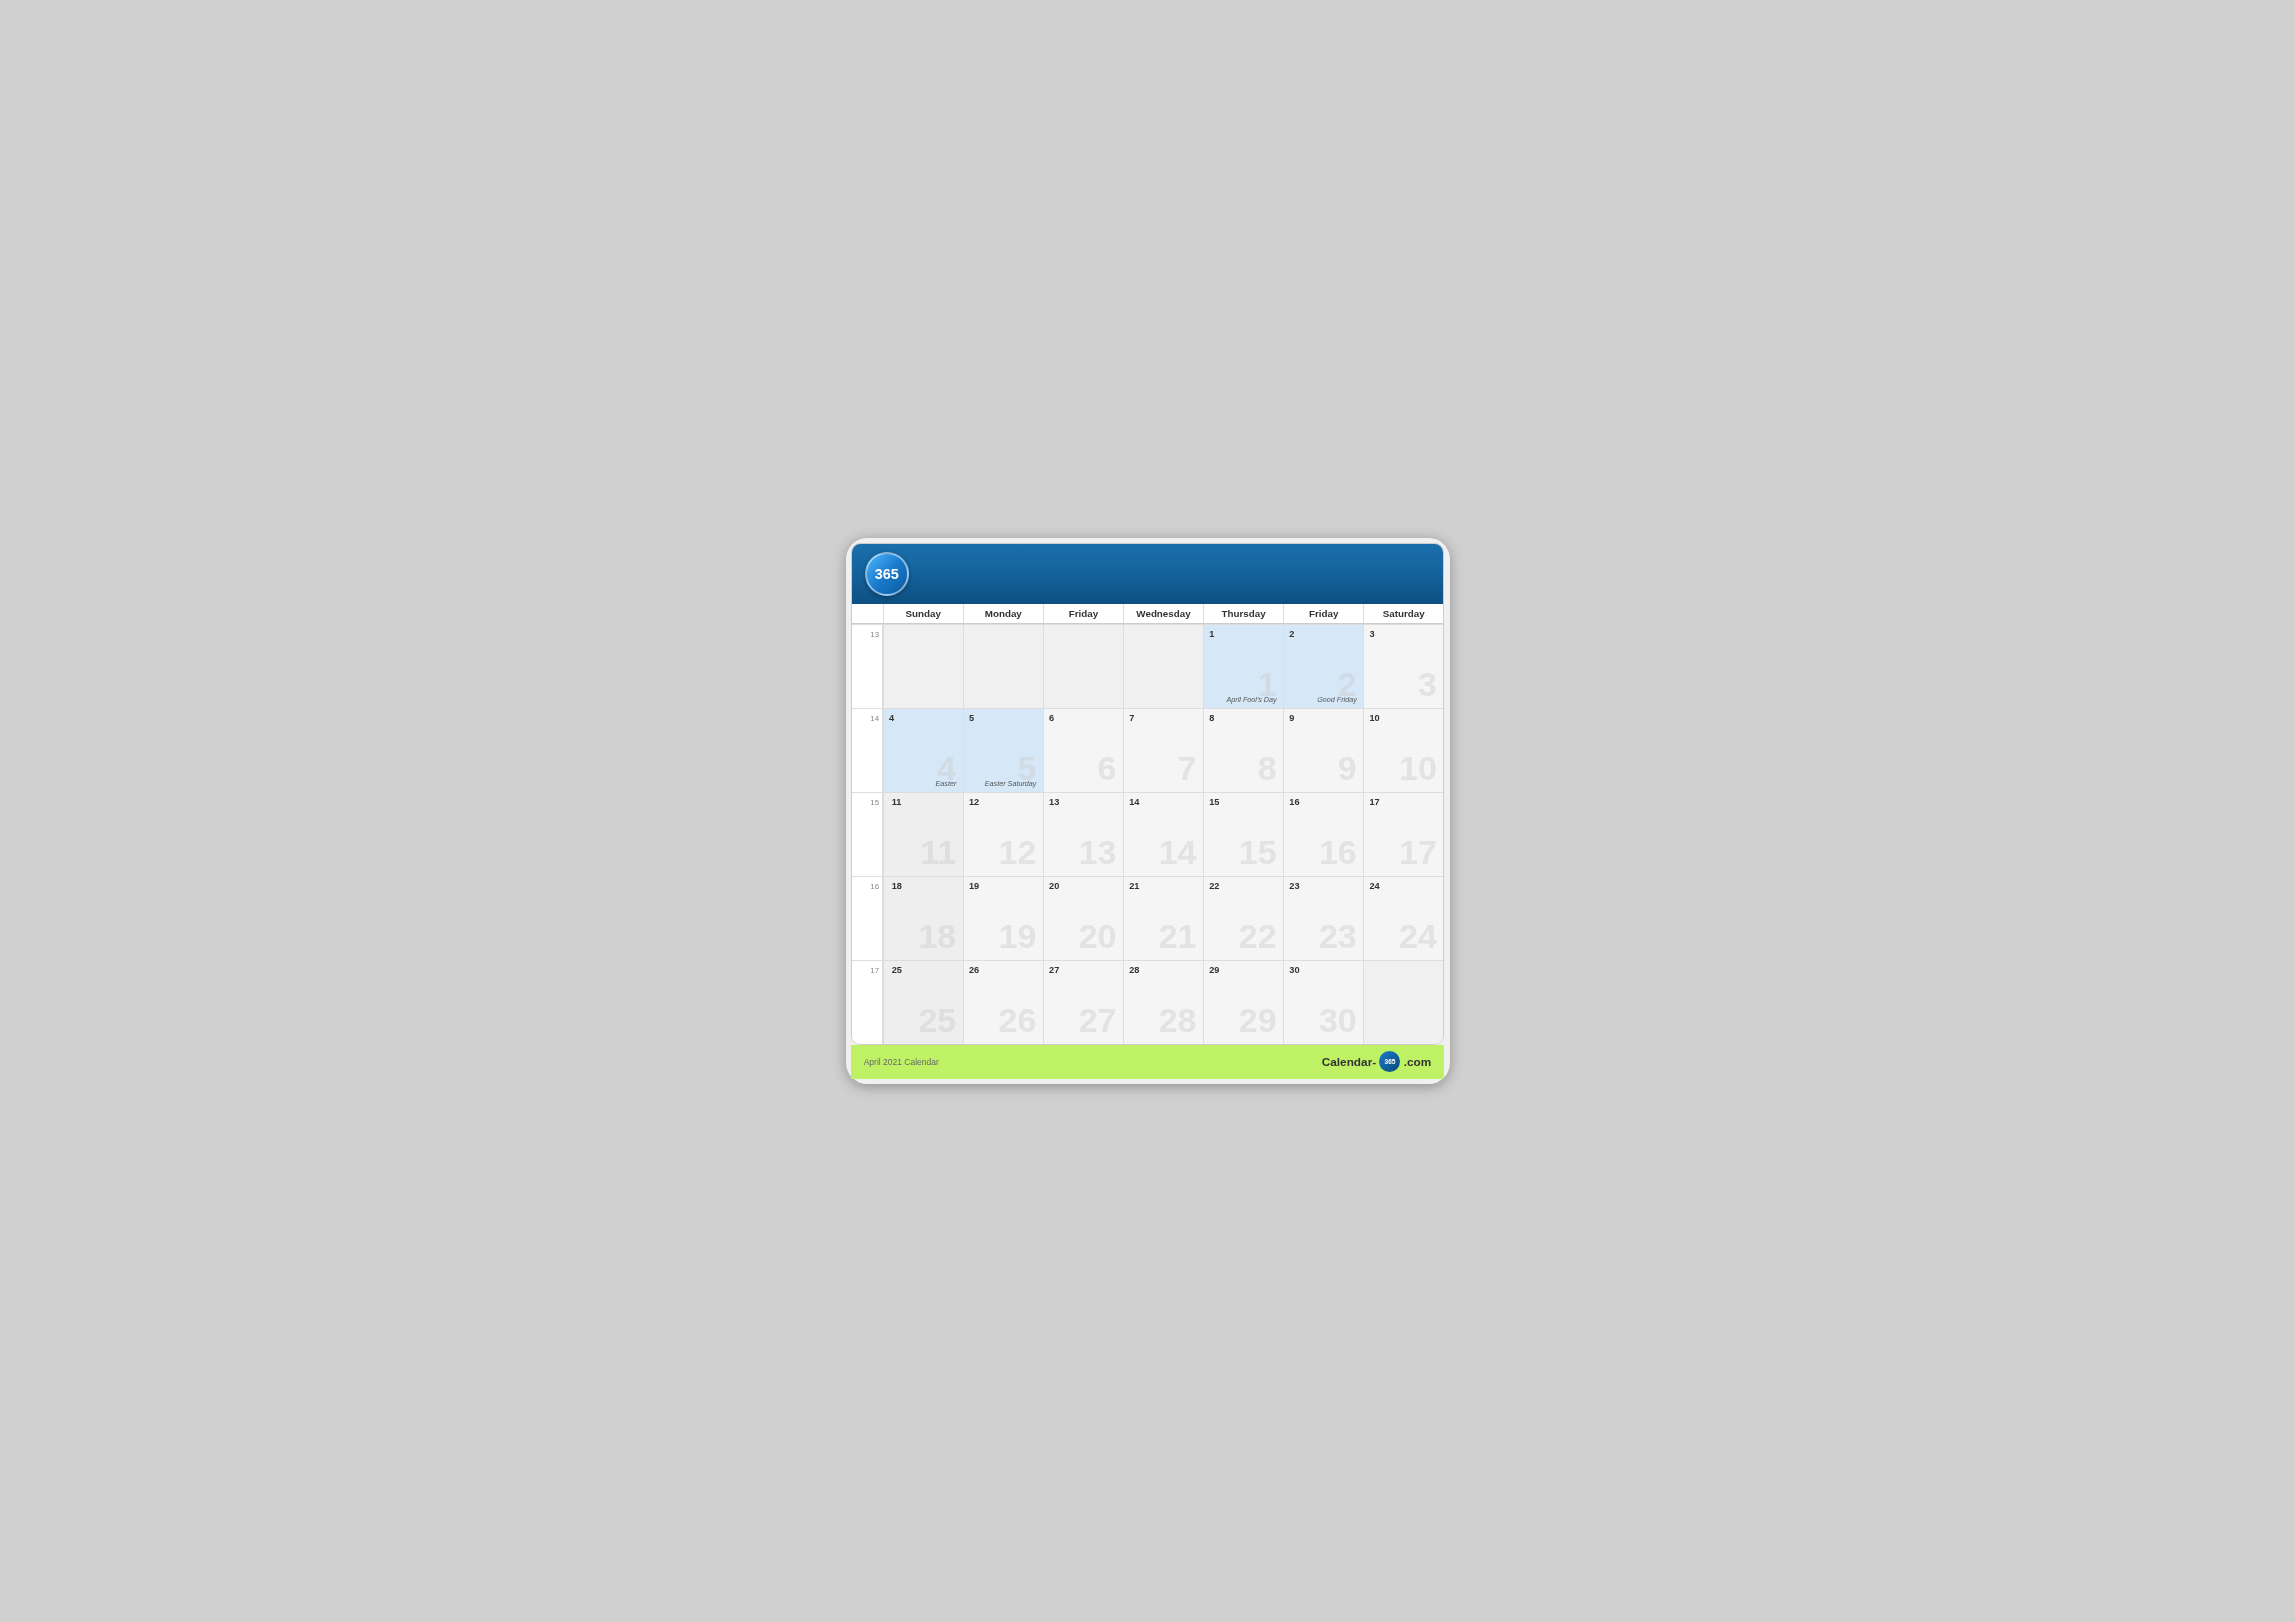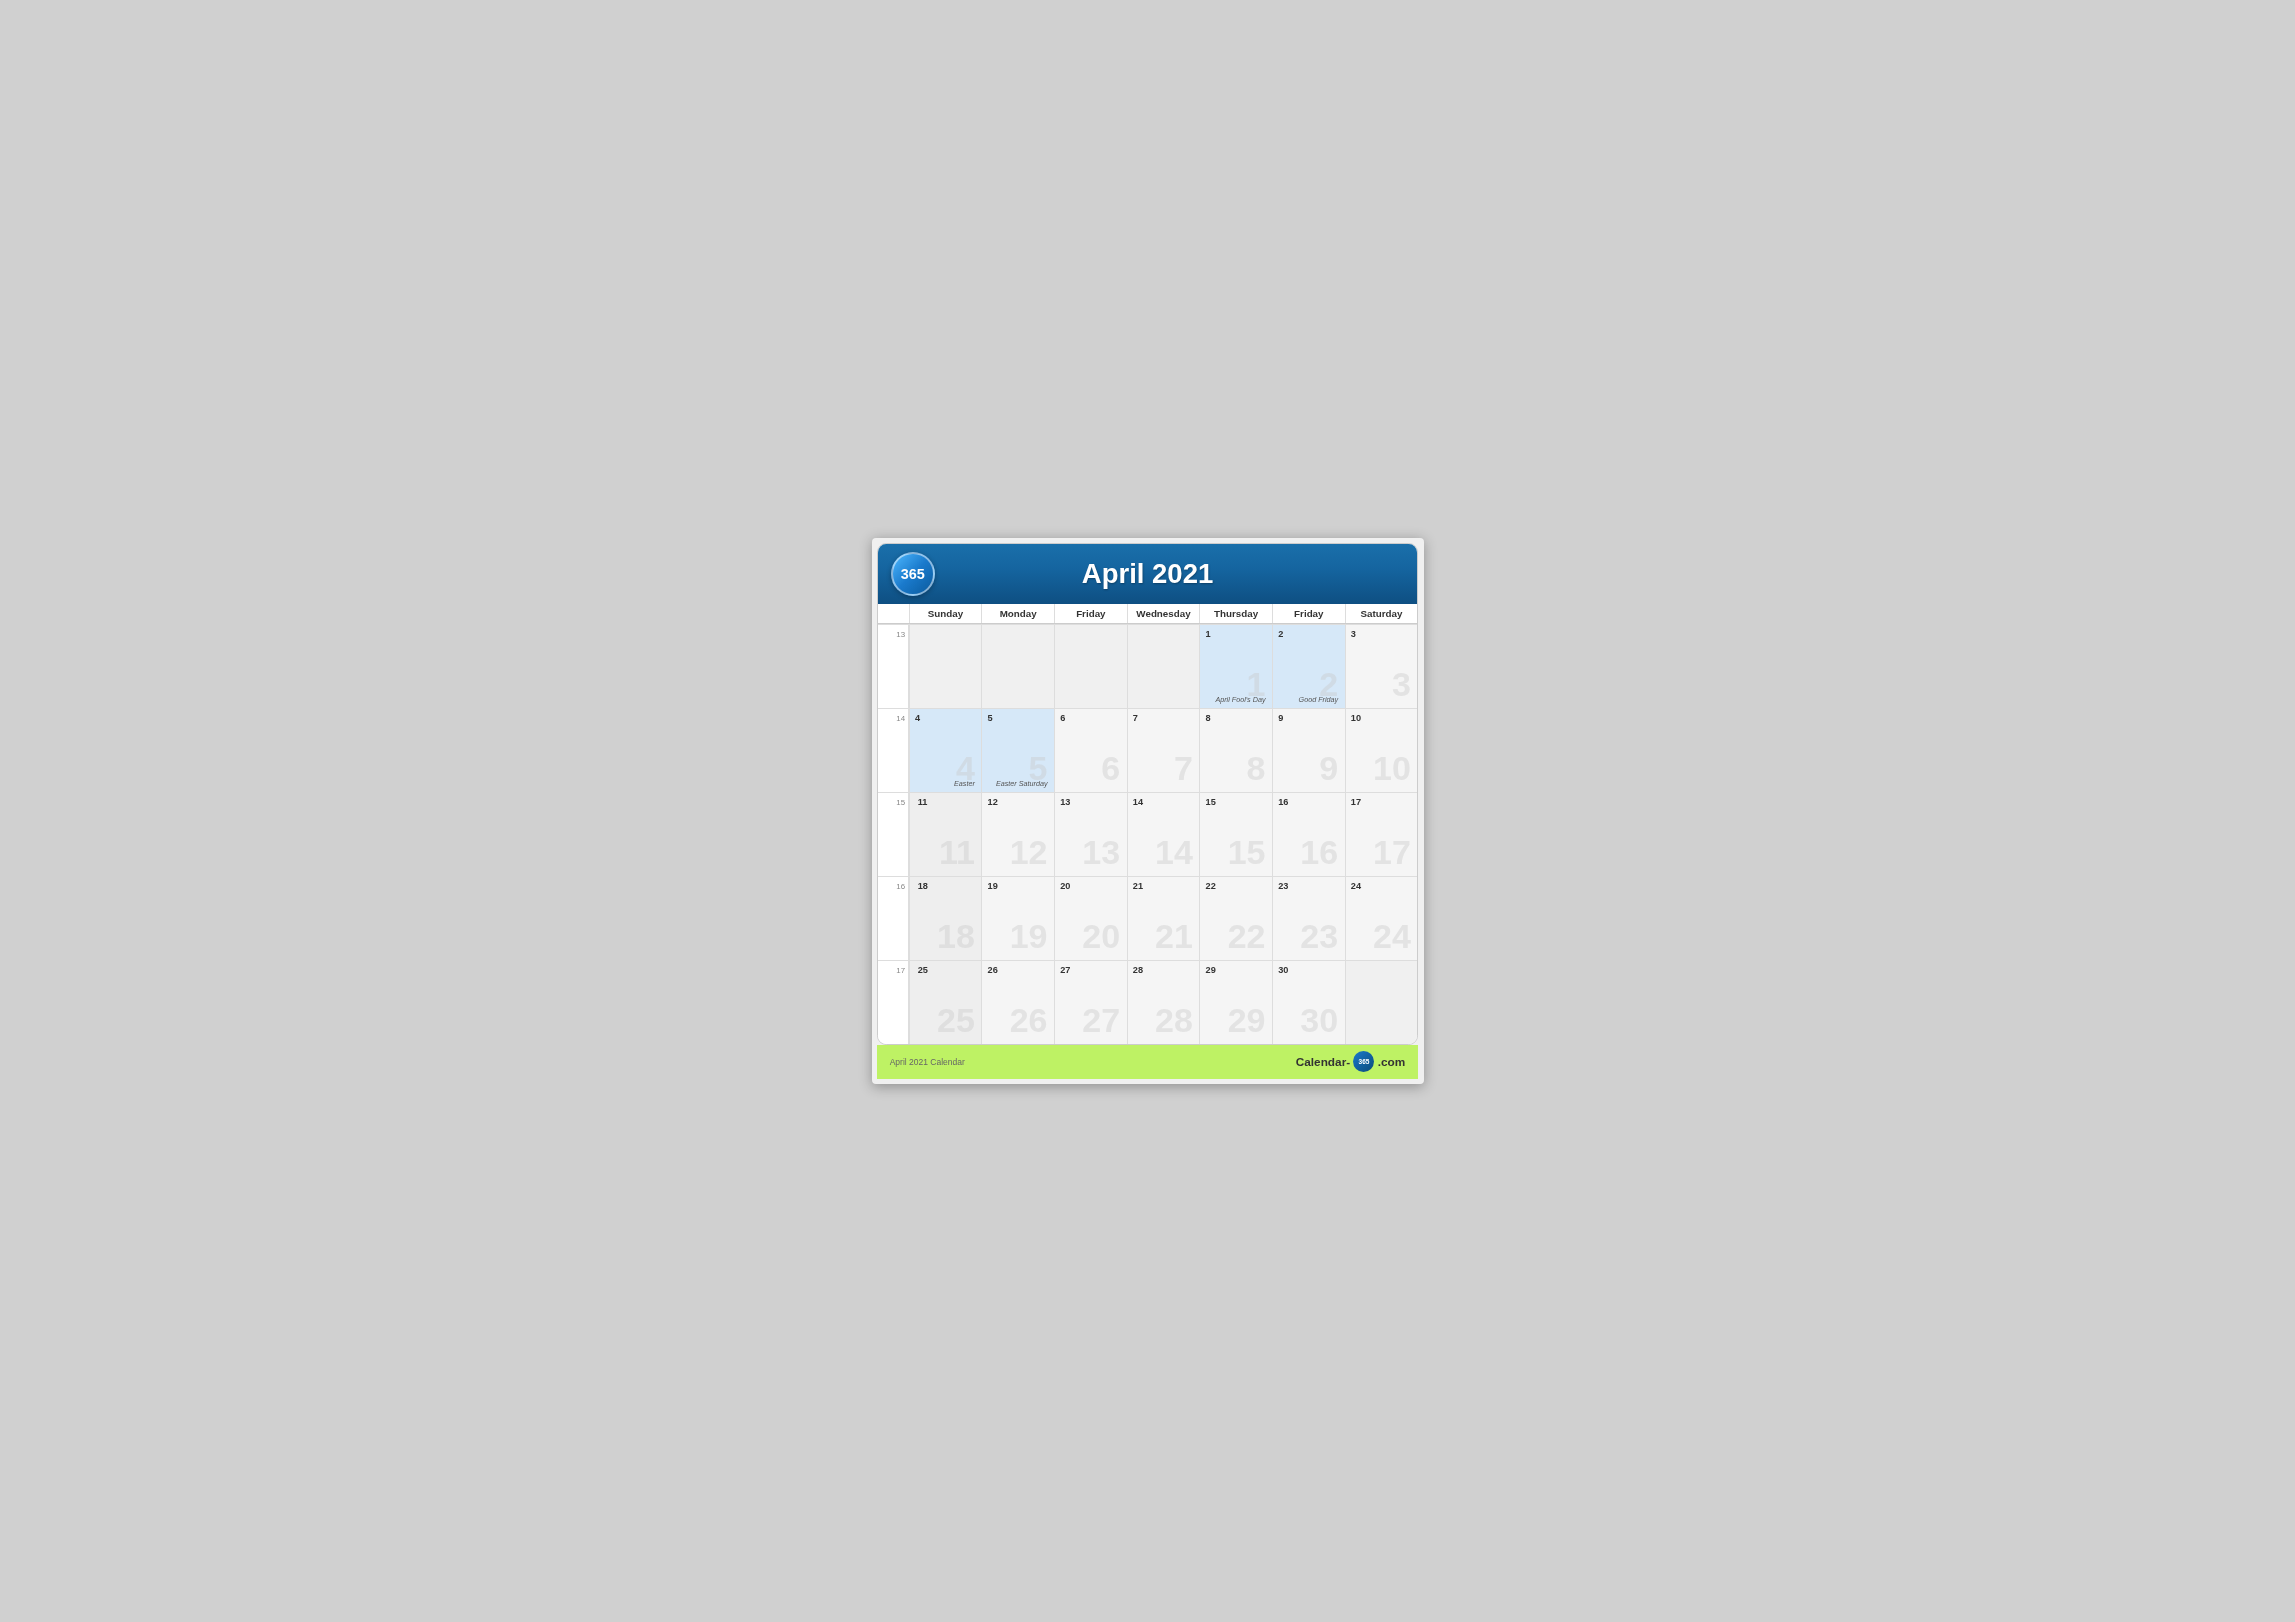--- a/index.html
+++ b/index.html
@@ -8,24 +8,24 @@
       display: flex;
       flex-direction: column;
       align-items: center;
       justify-content: center;
       min-height: 100vh;
       font-family: Arial, sans-serif;
       padding: 13px;
     }
     .calendar-wrapper {
       background: #f0f0f0;
-      border-radius: 4px;
+      border-radius: 21px;
       padding: 5.2px;
       box-shadow: 0 2.6px 13px rgba(0,0,0,0.3);
-      width: 552px;
+      width: 604px;
       max-width: 100%;
     }
     .calendar-container {
       background: white;
       border-radius: 9.2px;
       overflow: hidden;
       border: 0.7px solid #ccc;
     }
     .header {
       background: linear-gradient(180deg, #1a6faa 0%, #1565a0 40%, #0e4f82 100%);
@@ -171,21 +171,20 @@
     }
   </style>
 </head>
 <body>
 
 <div class="calendar-wrapper">
   <div class="calendar-container">
 
     <div class="header">
       <div class="logo-circle">365</div>
-      <div class="header-title">April 2021</div>
     </div>
 
     <div class="days-header">
       <div class="week-num-header"></div>
       <div class="day-header">Sunday</div>
       <div class="day-header">Monday</div>
       <div class="day-header">Friday</div>
       <div class="day-header">Wednesday</div>
       <div class="day-header">Thursday</div>
       <div class="day-header">Friday</div>

